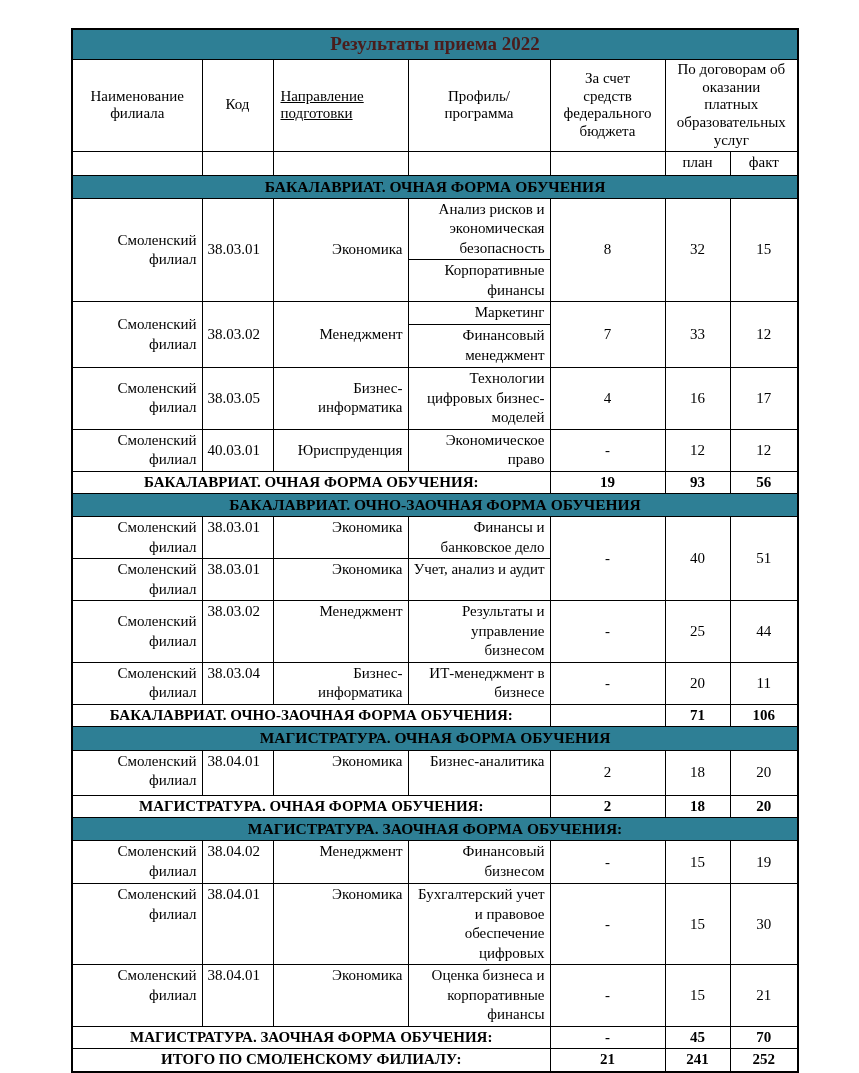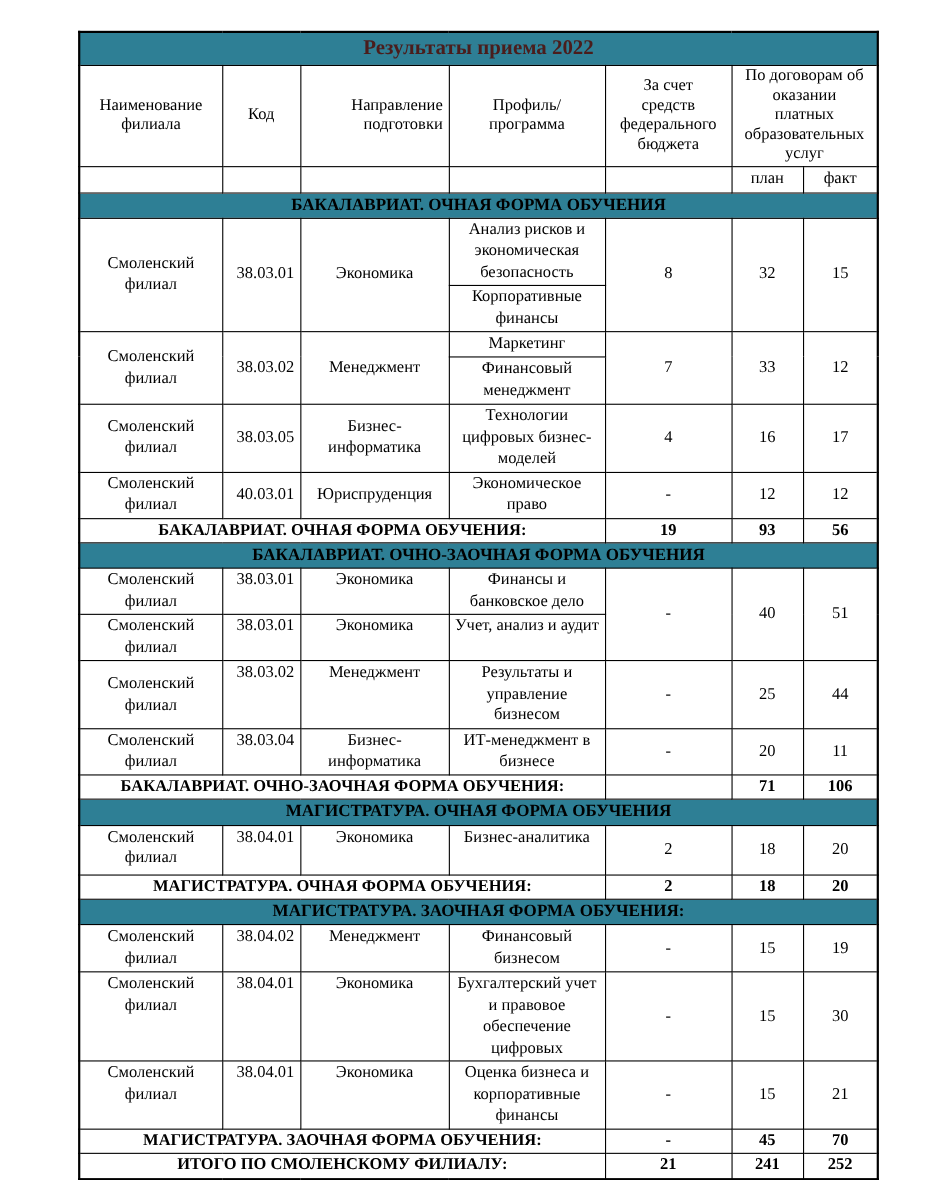--- a/index.html
+++ b/index.html
@@ -39,36 +39,36 @@
     padding: 2px 4px;
     margin-top: 14px;
   }
   
   .c-head {
     text-align: center;
     white-space: pre-line;
     line-height: 1.18;
     font-size: 15px;
   }
-  .c-head-left { text-align: right; padding-left: 7px; }
+  .c-head-left { text-align: left; padding-left: 7px; text-decoration: underline; }
   
   .section-row td {
     background: #2E7F95;
     color: #000000;
     font-weight: bold;
     font-size: 15.5px;
     text-align: center;
     padding: 1px 4px;
   }
   
   .total-row td { font-weight: bold; }
   .t-label { text-align: center; }
   
-  .c-filial, .c-dir, .c-prof { text-align: center; }
-  .c-code { text-align: right; }
+  .c-filial, .c-dir, .c-prof { text-align: right; }
+  .c-code { text-align: left; }
   .c-num { text-align: center; }
   .vtop { vertical-align: top; }
   
   .h28 { height: 28px; }
   .h92 { height: 92px; }
   .h24 { height: 24px; }
   .h22 { height: 22px; }
   .h20 { height: 20px; margin-top: 48px; }
   .h57 { height: 57px; }
   .h42 { height: 42px; }

